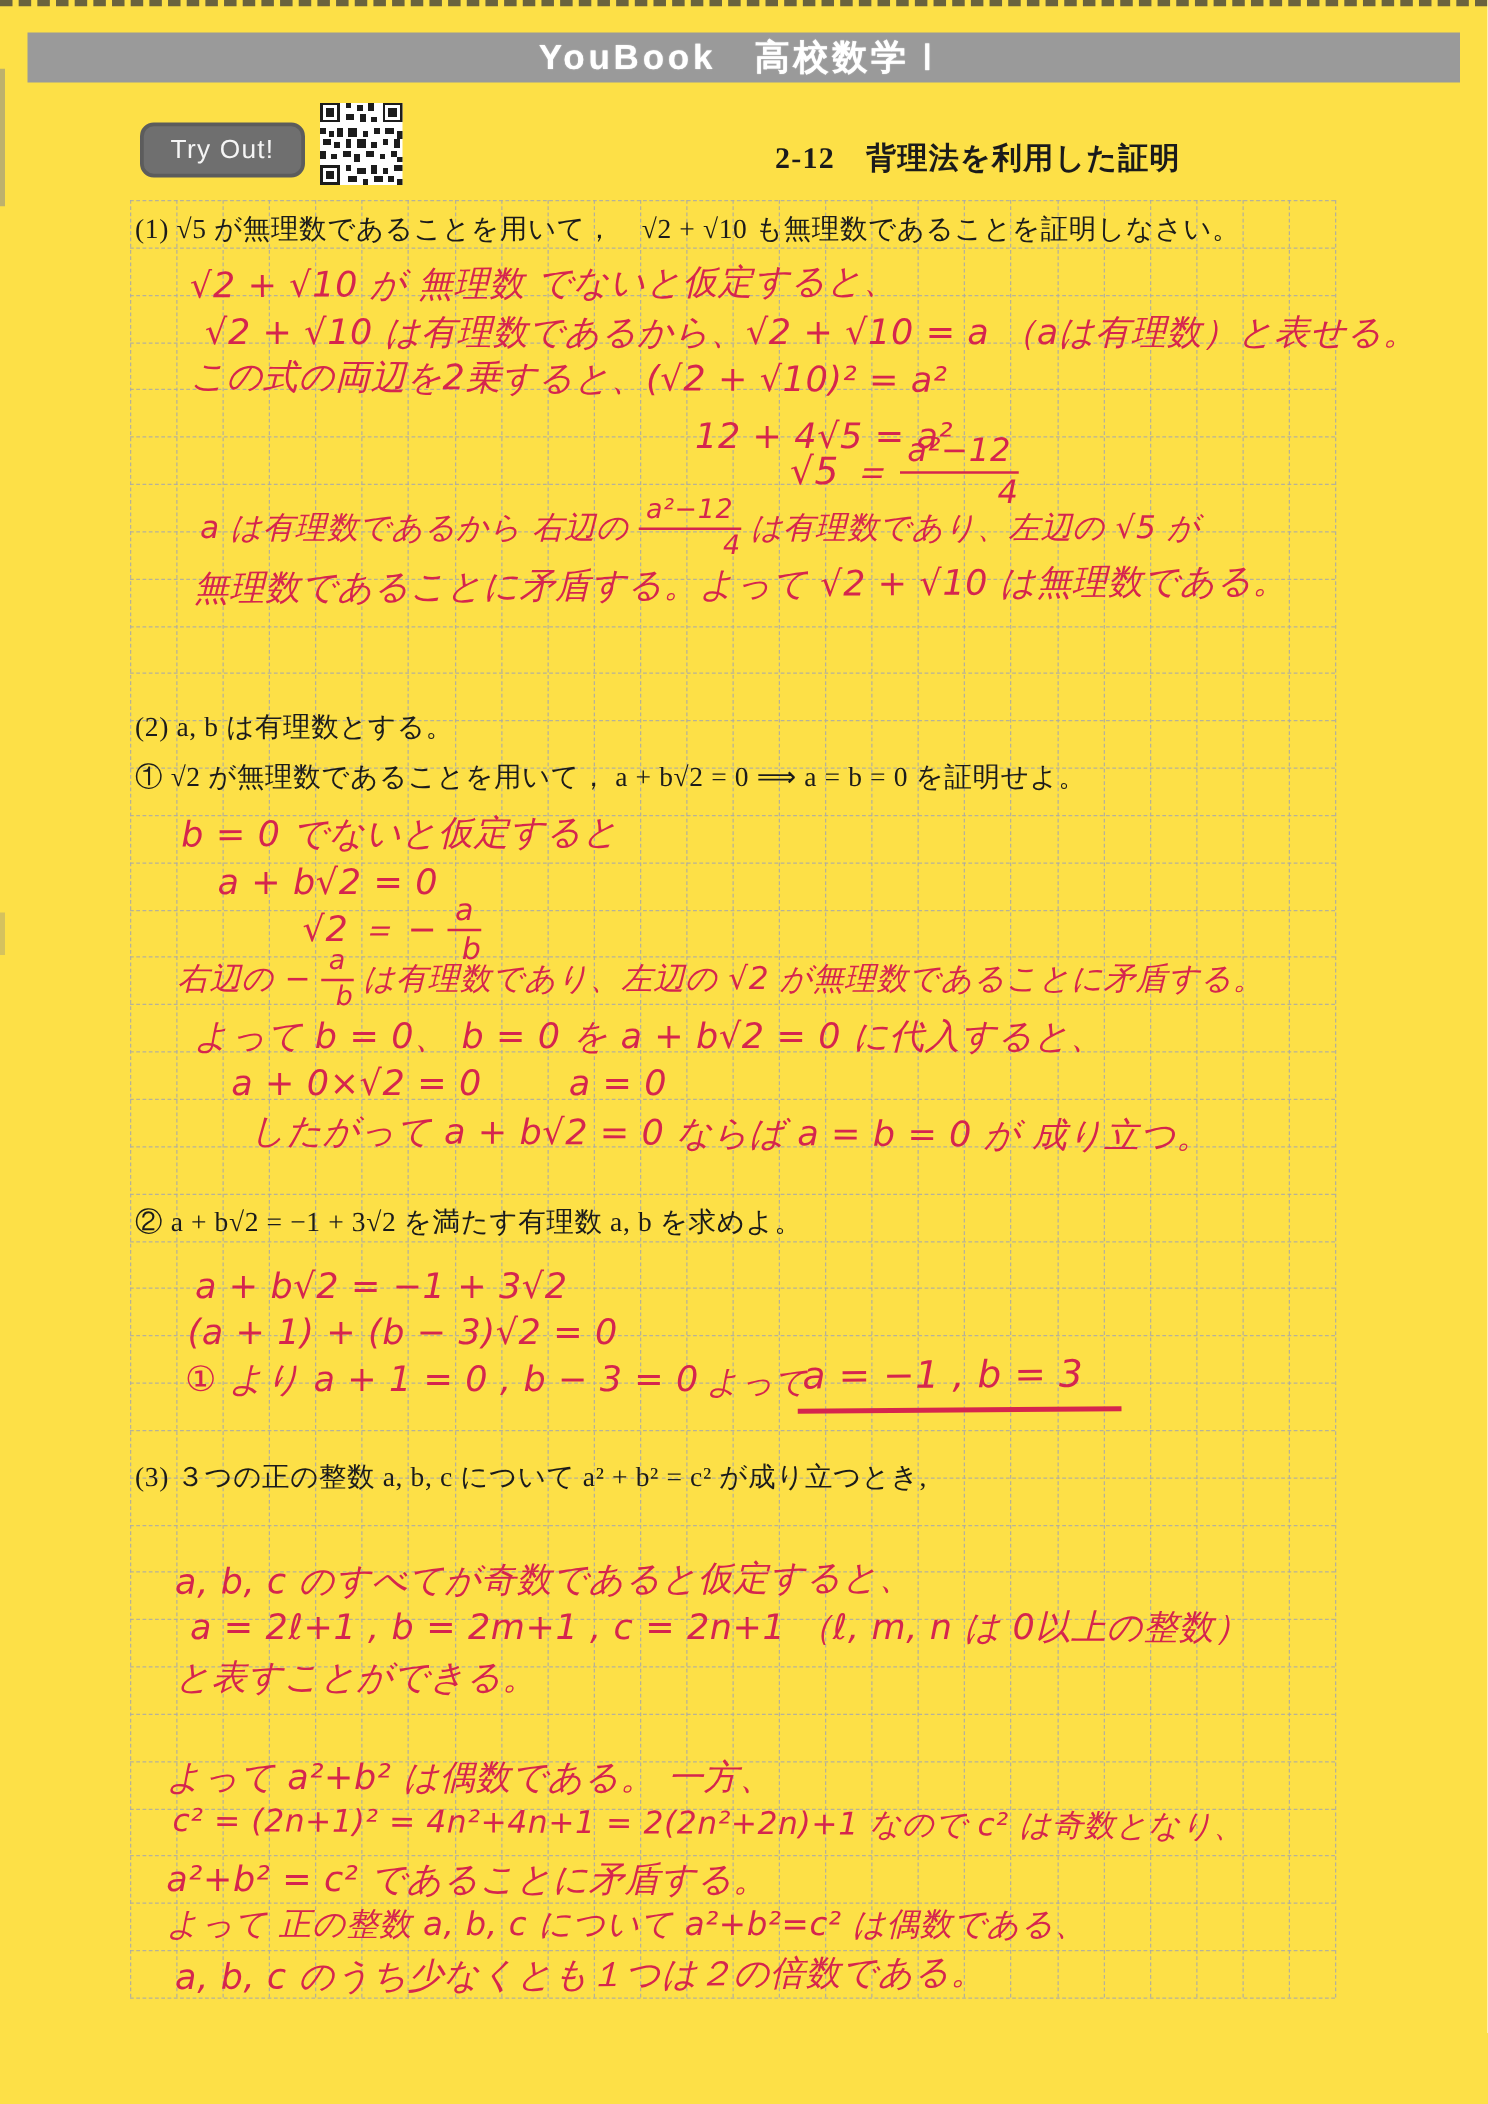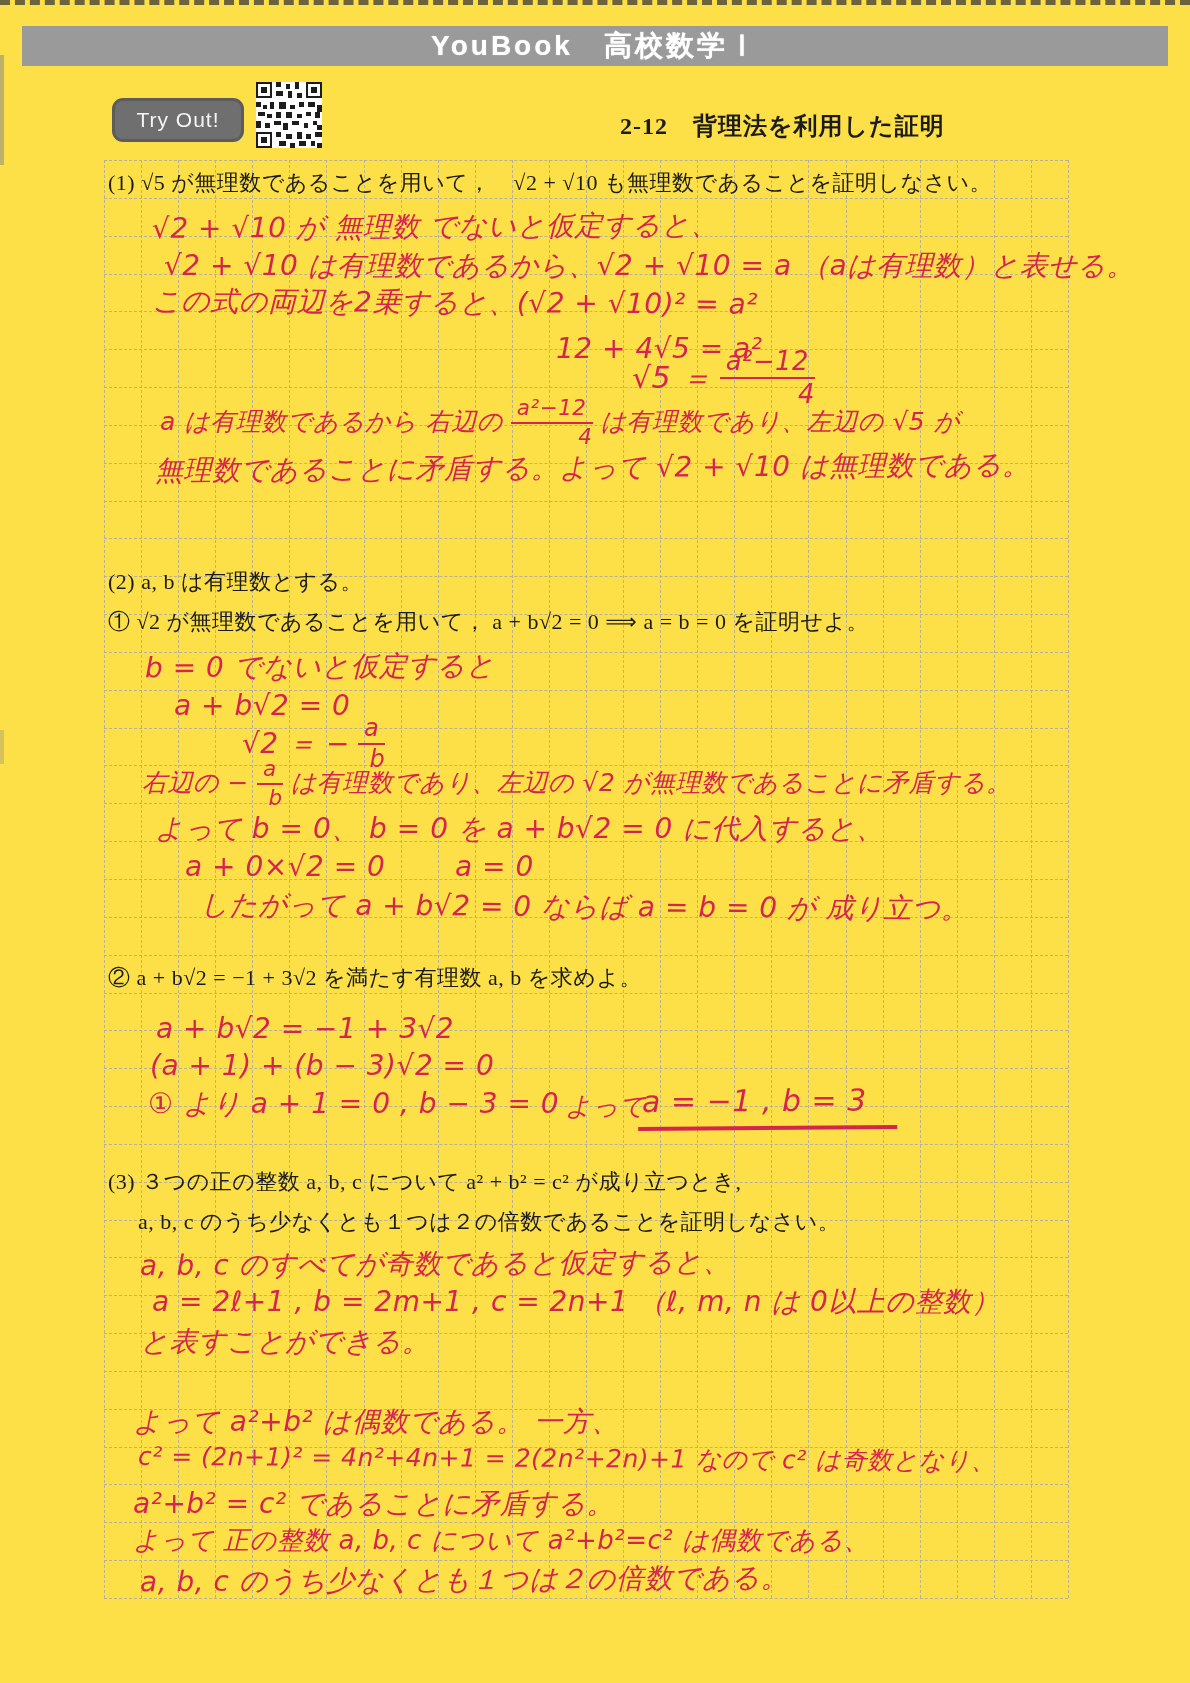--- a/index.html
+++ b/index.html
@@ -257,21 +257,20 @@
 
   <div class="hw" style="left:156px;top:1013px;">a + b√2 = −1 + 3√2</div>
   <div class="hw" style="left:150px;top:1050px;">(a + 1) + (b − 3)√2 = 0</div>
   <div class="hw" style="left:148px;top:1088px;">① より a + 1 = 0 , b − 3 = 0</div>
   <div class="hw" style="left:565px;top:1092px;font-size:26px;">よって</div>
   <div class="hw t1" style="left:638px;top:1084px;font-size:30px;">
     <span class="ans">a = −1 , b = 3</span>
   </div>
 
   <div class="stmt" style="left:108px;top:1167px;">(3) ３つの正の整数 a, b, c について a² + b² = c² が成り立つとき,</div>
-  <div class="stmt" style="left:138px;top:1207px;">a, b, c のうち少なくとも１つは２の倍数であることを証明しなさい。</div>
 
   <div class="hw t1" style="left:140px;top:1248px;">a, b, c のすべてが奇数であると仮定すると、</div>
   <div class="hw" style="left:152px;top:1286px;">a = 2ℓ+1 ,  b = 2m+1 ,  c = 2n+1 （ℓ, m, n は 0以上の整数）</div>
   <div class="hw" style="left:140px;top:1326px;">と表すことができる。</div>
   <div class="hw" style="left:133px;top:1406px;text-align:center;">よって a²+b² は偶数である。 一方、</div>
   <div class="hw t2" style="left:138px;top:1445px;font-size:25px;">c² = (2n+1)² = 4n²+4n+1 = 2(2n²+2n)+1 なので c² は奇数となり、</div>
   <div class="hw" style="left:133px;top:1488px;">a²+b² = c² であることに矛盾する。</div>
   <div class="hw" style="left:133px;top:1526px;font-size:26px;">よって 正の整数 a, b, c について a²+b²=c² は偶数である、</div>
   <div class="hw t1" style="left:140px;top:1564px;">a, b, c のうち少なくとも１つは２の倍数である。</div>
 

